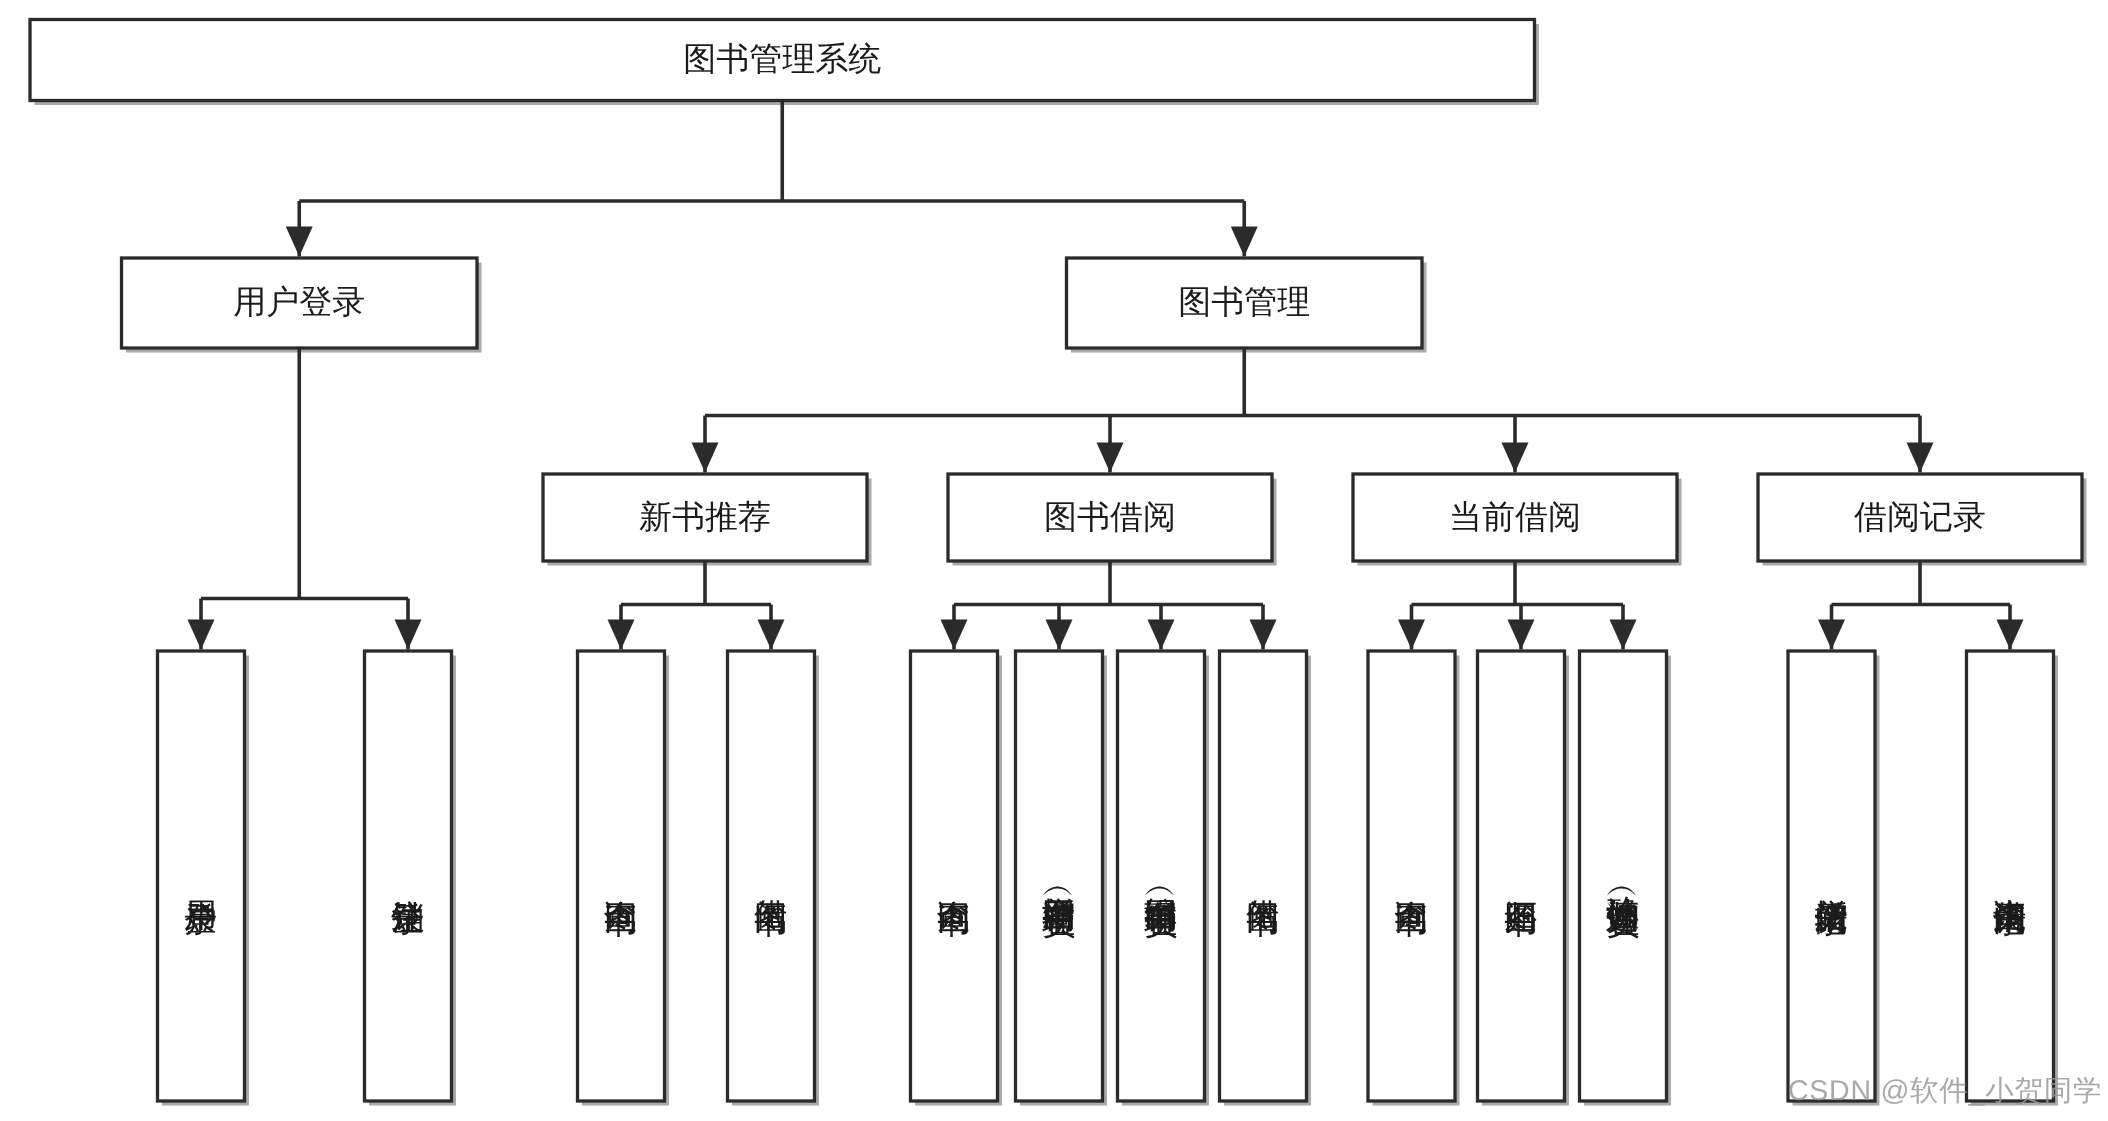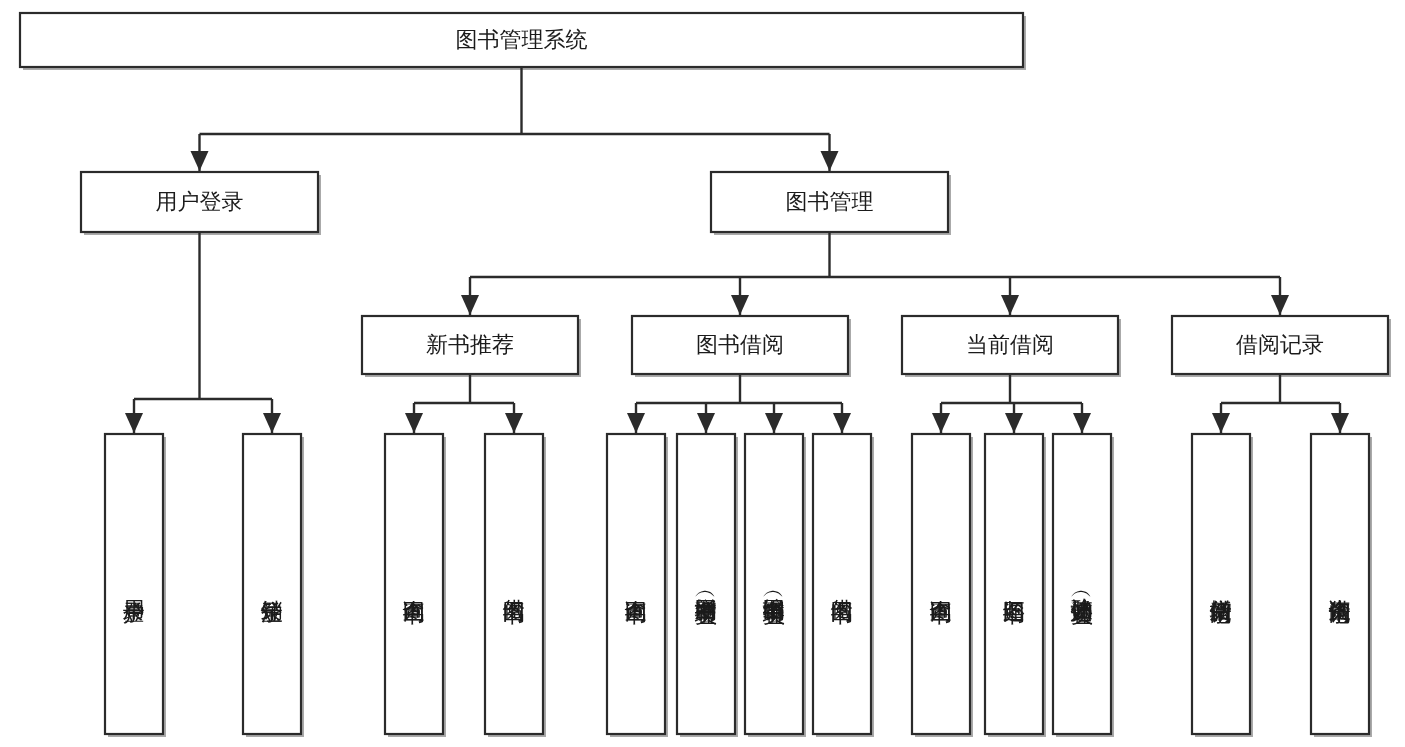--- a/index.html
+++ b/index.html
@@ -201,14 +201,15 @@
       <div class="node-label-v" style="left: 677px; top: 434px; width: 58px; height: 300px; display: flex; align-items: center; justify-content: center;">新增图书（管理员）</div>
       <div class="node-label-v" style="left: 745px; top: 434px; width: 58px; height: 300px; display: flex; align-items: center; justify-content: center;">编辑图书（管理员）</div>
       <div class="node-label-v" style="left: 813px; top: 434px; width: 58px; height: 300px; display: flex; align-items: center; justify-content: center;">借阅图书</div>
       <div class="node-label-v" style="left: 912px; top: 434px; width: 58px; height: 300px; display: flex; align-items: center; justify-content: center;">查询图书</div>
       <div class="node-label-v" style="left: 985px; top: 434px; width: 58px; height: 300px; display: flex; align-items: center; justify-content: center;">归还图书</div>
       <div class="node-label-v" style="left: 1053px; top: 434px; width: 58px; height: 300px; display: flex; align-items: center; justify-content: center;">确认归还（管理员）</div>
       <div class="node-label-v" style="left: 1192px; top: 434px; width: 58px; height: 300px; display: flex; align-items: center; justify-content: center;">新增借阅记录</div>
       <div class="node-label-v" style="left: 1311px; top: 434px; width: 58px; height: 300px; display: flex; align-items: center; justify-content: center;">查询借阅记录</div>
     </div>
 
+  <div class="watermark" style="left: 1192px; top: 714px;">CSDN @软件_小贺同学</div>
 
 </div>
 
 </body></html>

